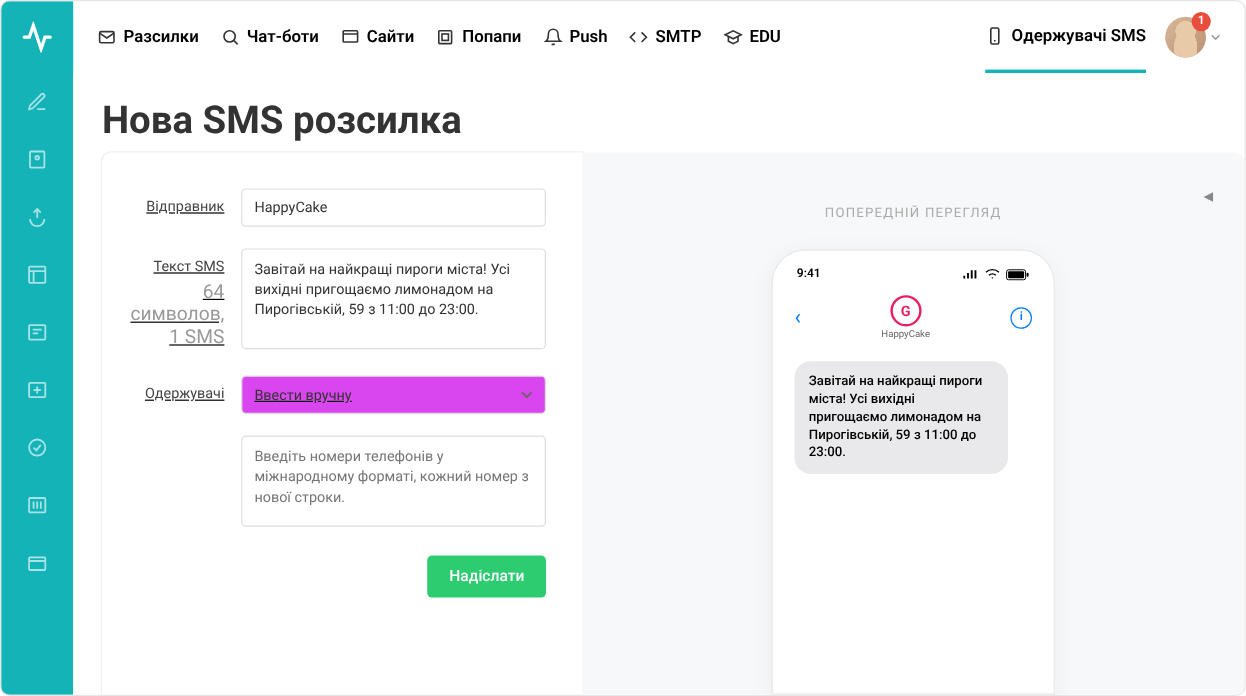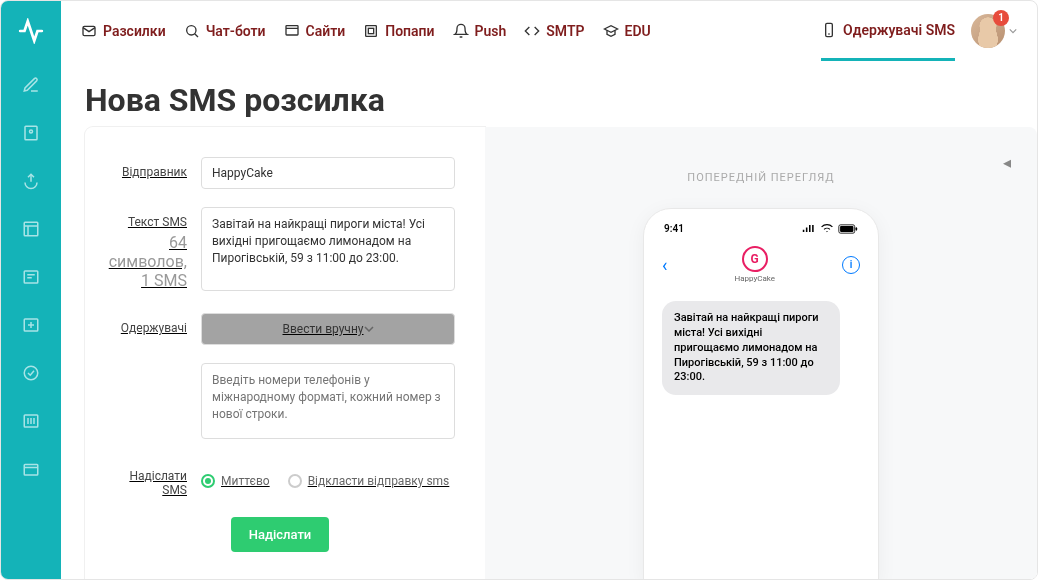--- a/index.html
+++ b/index.html
@@ -9,21 +9,21 @@
   
   .sidebar { width: 60px; background: #14b3b8; display: flex; flex-direction: column; align-items: center; padding-top: 0; flex-shrink: 0; }
   .logo-box { width: 60px; height: 60px; display: flex; align-items: center; justify-content: center; }
   .side-icon { width: 60px; height: 48px; display: flex; align-items: center; justify-content: center; cursor: pointer; color: #a8e4e6; }
   .side-icon svg { width: 18px; height: 18px; }
 
   
   .main { flex: 1; display: flex; flex-direction: column; }
   .topnav { height: 60px; display: flex; align-items: center; padding: 0 20px 0 20px; border-bottom: 1px solid transparent; }
   .nav-items { display: flex; gap: 18px; align-items: center; }
-  .nav-item { display: flex; align-items: center; gap: 6px; color: #7f1d1d; font-size: 14px; font-weight: 600; cursor: pointer; height: 60px; }
+  .nav-item { display: flex; align-items: center; gap: 6px; color: #000000; font-size: 14px; font-weight: 600; cursor: pointer; height: 60px; }
   .nav-item svg { width: 16px; height: 16px; stroke: #333; }
   .nav-spacer { flex: 1; }
   .nav-item.active { border-bottom: 3px solid #14b3b8; margin-bottom: -1px; }
   .avatar-wrap { position: relative; margin-left: 16px; display:flex; align-items:center; gap:4px; cursor:pointer; }
   .avatar { width: 34px; height: 34px; border-radius: 50%; background: linear-gradient(135deg,#d9b89a,#b89070); overflow:hidden; position:relative; }
   .avatar::after{content:"";position:absolute;inset:0;background: radial-gradient(circle at 50% 35%, #e8c9a8 30%, transparent 31%), radial-gradient(ellipse at 50% 75%, #e8c9a8 40%, transparent 41%);}
   .badge { position: absolute; top: -4px; right: 8px; background: #e74c3c; color: #fff; width: 16px; height: 16px; border-radius: 50%; font-size: 10px; display: flex; align-items: center; justify-content: center; font-weight: 600; }
 
   
   .content { flex: 1; padding: 20px 0 0 24px; background: #fff; display:flex; flex-direction:column;}
@@ -34,28 +34,28 @@
   .preview-title { color: #aaa; font-size: 11px; font-weight: 400; letter-spacing: 1px; text-transform: uppercase; margin-top: 16px; }
   .collapse-caret { position: absolute; top: 26px; right: 26px; color: #888; cursor:pointer; }
 
   .form-row { display: flex; margin-bottom: 18px; text-decoration: underline; }
   .flabel { width: 96px; text-align: right; padding-right: 14px; font-size: 12px; color: #444; padding-top: 8px; flex-shrink:0;}
   .flabel .sub { font-size: 16px; color: #999; display:block; margin-top:4px;}
   .finput { flex: 1; }
   .txt { width: 100%; border: 1px solid #ddd; border-radius: 4px; padding: 8px 10px; font-size: 12px; color: #333; font-family:inherit; }
   .txt.area { height: 84px; resize: none; line-height:1.4;}
   .txt.area.tall { height: 76px; }
-  .select { width: 100%; border: 1px solid #ddd; border-radius: 4px; padding: 8px 10px; font-size: 12px; color: #333; background:#a3a3a3; display:flex; justify-content:center; align-items:center; cursor:pointer;}
+  .select { width: 100%; border: 1px solid #ddd; border-radius: 4px; padding: 8px 10px; font-size: 12px; color: #333; background:#d946ef; display:flex; justify-content:space-between; align-items:center; cursor:pointer;}
   .placeholder { color: #aaa; }
   .radio-row { display: flex; gap: 18px; align-items: center; padding-top:4px;}
   .radio { display: flex; align-items: center; gap: 6px; font-size: 12px; color: #666; cursor:pointer;}
   .rdot { width: 14px; height: 14px; border-radius: 50%; border: 2px solid #ccc; display:inline-flex; align-items:center; justify-content:center;}
   .rdot.on { border-color: #2ecc71; }
   .rdot.on::after { content:""; width:6px; height:6px; background:#2ecc71; border-radius:50%;}
-  .submit-row { display:flex; justify-content:center; margin-top:20px;}
+  .submit-row { display:flex; justify-content:flex-end; margin-top:20px;}
   .btn-send { background:#2ecc71; color:#fff; border:none; padding:10px 18px; border-radius:4px; font-size:13px; font-weight:500; cursor:pointer;}
 
   
   .phone { width: 236px; background: #fff; border-radius: 28px 28px 0 0; border: 1px solid #e8e8e8; margin-top: 24px; padding: 14px 8px 0; box-shadow: 0 4px 20px rgba(0,0,0,0.05); flex:1;}
   .statusbar { display:flex; justify-content:space-between; align-items:flex-end; padding: 0 12px 8px; font-size:10px; font-weight:600;}
   .sb-right { display:flex; gap:4px; align-items:center;}
   .msghdr { display:flex; align-items:center; justify-content:space-between; padding: 4px 10px 10px;}
   .msghdr-center { display:flex; flex-direction:column; align-items:center; gap:2px;}
   .msgava { width:26px; height:26px; border-radius:50%; background:#fff; border:2px solid #e91e63; display:flex; align-items:center; justify-content:center; color:#e91e63; font-weight:700; font-size:12px;}
   .msgname { font-size:8px; color:#666;}
@@ -225,33 +225,20 @@
                   </svg>
               </div>
             </div>
           </div>
 
           <div class="form-row">
             <div class="flabel"></div>
             <div class="finput"><textarea class="txt area tall placeholder" placeholder="Введіть номери телефонів у міжнародному форматі, кожний номер з нової строки." style=""></textarea></div>
           </div>
 
-          <div class="form-row">
-            <div class="flabel">Надіслати SMS</div>
-            <div class="finput radio-row">
-              <label class="radio">
-                  <span class="rdot on"></span>
-                  <span>Миттєво</span>
-                </label>
-              <label class="radio">
-                  <span class="rdot"></span>
-                  <span>Відкласти відправку sms</span>
-                </label>
-            </div>
-          </div>
 
           <div class="submit-row">
             <button class="btn-send">Надіслати</button>
           </div>
         </div>
 
         <div class="preview-panel">
           <div class="preview-title">Попередній перегляд</div>
           <div class="collapse-caret">◂</div>
           <div class="phone">

